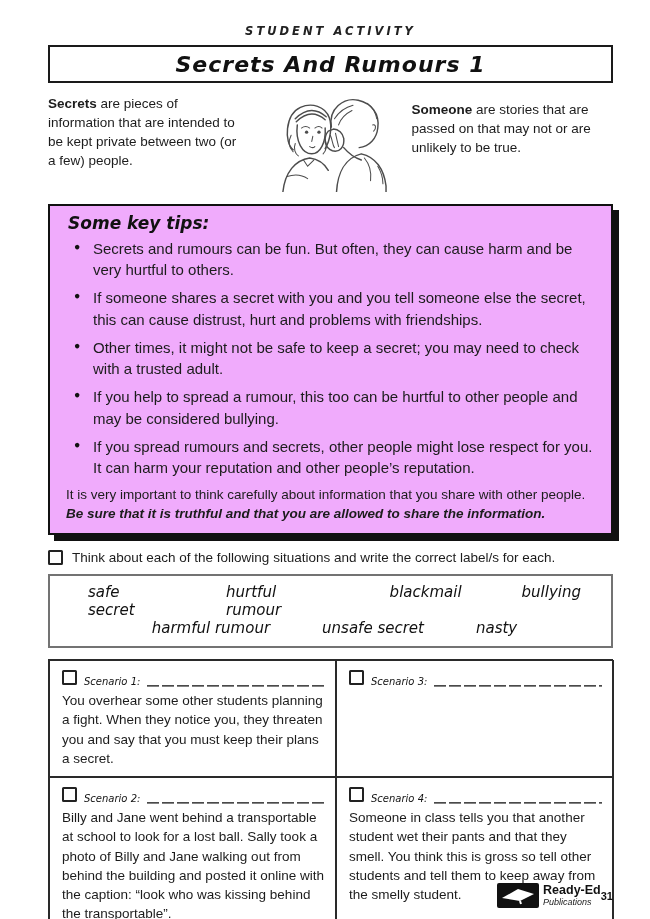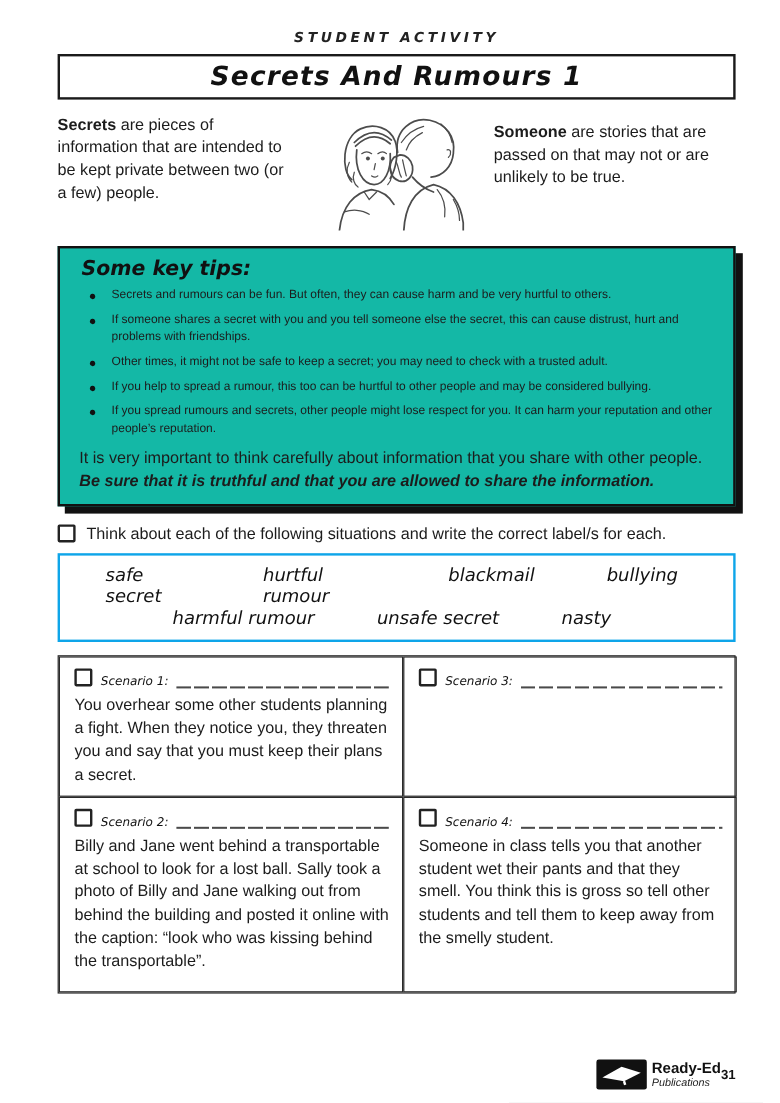--- a/index.html
+++ b/index.html
@@ -36,28 +36,28 @@
   .intro p{margin:0;font-size:13.5px;line-height:1.42;}
   .intro-left{width:196px;}
   .intro-right{width:202px;margin-left:auto;padding-top:6px;}
   .illus{width:140px;margin-left:22px;margin-right:6px;flex:0 0 auto;}
 
   .tips-box{
     margin-top:8px;
     border:2.5px solid #111;
     box-shadow:6px 6px 0 #111;
     padding:7px 16px 9px 16px;
-    background:#14b8a6;
+    background:#f0abfc;
   }
   .tips-heading{font-size:17px;font-weight:600;color:#111;margin:0 0 5px 2px;}
   .tips-box ul{list-style:none;margin:0;padding:0 0 0 8px;}
   .tips-box li{
     position:relative;
     padding-left:19px;
-    font-size:10px;line-height:1.43;
+    font-size:15px;line-height:1.43;
     margin-bottom:6.5px;
   }
   .tips-box li::before{
     content:"●";
     position:absolute;left:0;top:1px;font-size:10.5px;color:#111;
   }
   .tips-closing{margin:2px 0 0 0;font-size:13.5px;line-height:1.45;}
   .tips-closing-bold{margin:0;font-size:13.5px;line-height:1.45;font-weight:bold;font-style:italic;}
 
   .instruction{
@@ -68,22 +68,22 @@
   .chk{
     flex:0 0 auto;
     width:11px;height:11px;
     border:2px solid #222;
     border-radius:1.5px;
     background:#fff;
   }
 
   .word-bank{
     margin-top:9px;
-    border:2px solid #0ea5e9;
-    padding:7px 16px 9px 8px;
+    border:2px solid #737373;
+    padding:7px 0 9px 8px;
   }
   .wb-row{display:flex;justify-content:center;font-size:15px;font-weight:500;color:#111;}
   .wb-row.r1 span{margin:0 30px;}
   .wb-row.r2 span{margin:0 26px;}
 
   .scenario-grid{
     margin-top:11px;
     display:grid;
     grid-template-columns:287px 278px;
     border:1.5px solid #2a2a2a;

